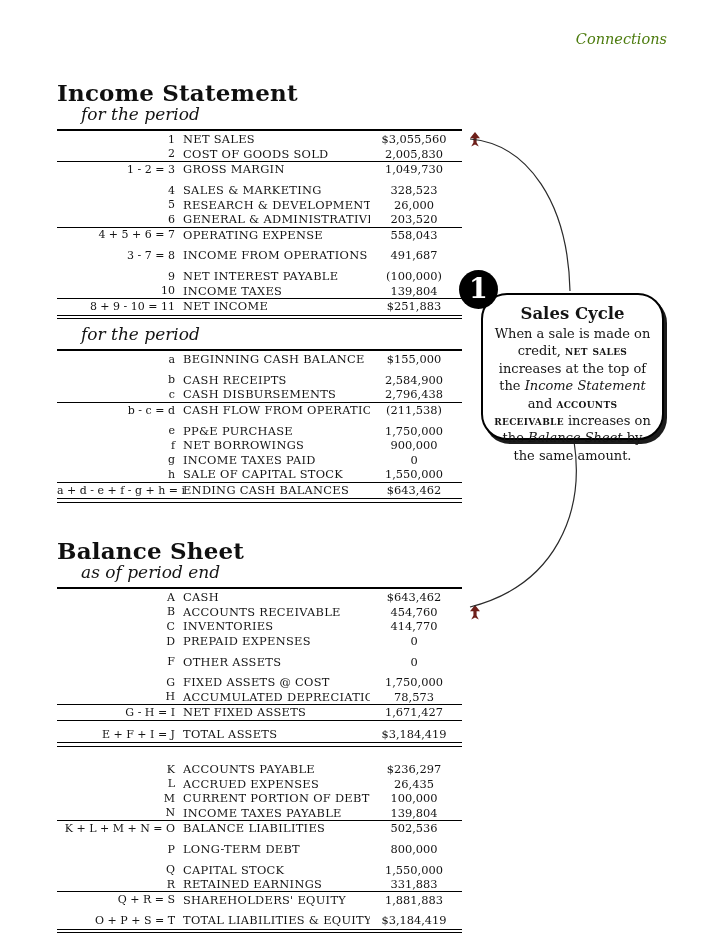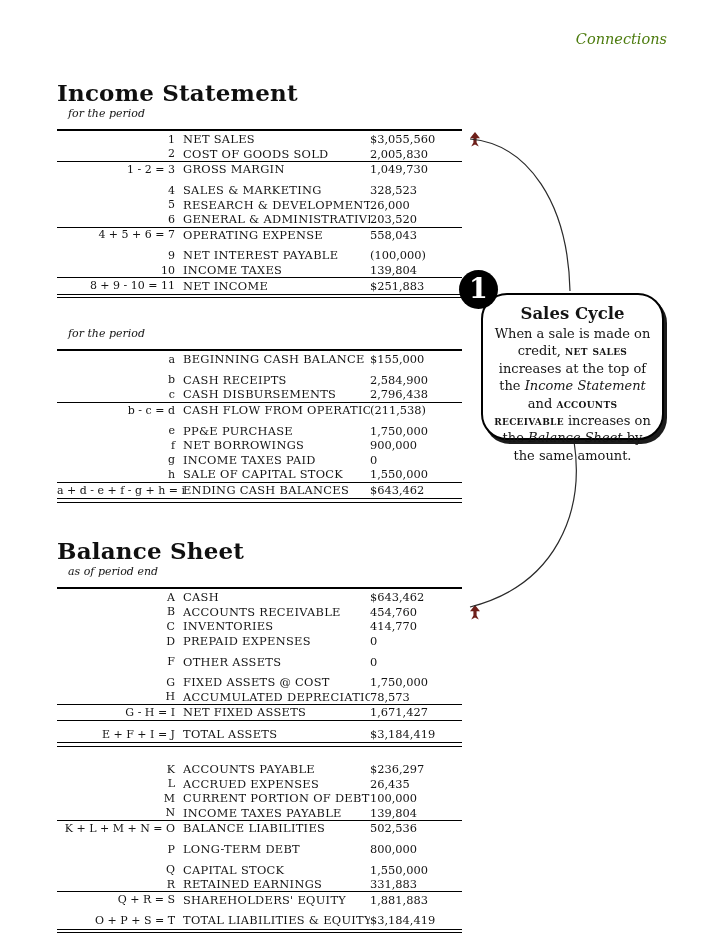--- a/index.html
+++ b/index.html
@@ -16,36 +16,36 @@
     font-style:italic;font-size:14.5px;color:#4d7c0f;
   }
 
   
   .section{position:absolute;left:57px;width:405px;}
   .stmt-title{
     font-size:23px;font-weight:bold;margin:0;line-height:26px;
     letter-spacing:0.2px;color:#101010;
   }
   .stmt-subtitle{
-    font-style:italic;font-size:11px;line-height:16px;
-    margin:0 0 0 11px;
+    font-style:italic;font-size:17px;line-height:16px;
+    margin:0 0 0 24px;
   }
   .stmt-table{margin-top:7px;border-top:2.6px solid #000;padding-top:1px;}
   .stmt-table.no-top{border-top:none;margin-top:15px;padding-top:0;}
 
   .row{
     display:flex;align-items:center;height:14.6px;
     font-size:11.4px;position:relative;white-space:nowrap;
   }
   .row.gap{margin-top:6px;}
   .row.sum{border-top:1.4px solid #000;}
   .row.line-below{border-bottom:1.4px solid #000;}
   .row .f{width:118px;text-align:right;margin-right:8px;font-size:11px;}
   .row .l{flex:1;text-align:left;letter-spacing:0.3px;overflow:hidden;}
-  .row .v{width:88px;text-align:left;padding-right:4px;}
+  .row .v{width:88px;text-align:center;padding-right:4px;}
   .double-rule{
     margin-top:1px;height:2.4px;
     border-top:1.4px solid #000;border-bottom:1.4px solid #000;
   }
 
   .arrow{
     position:absolute;right:-19px;top:0;width:12px;height:15px;
     display:inline-block;line-height:0;
   }
   .arrow svg{display:block;}
@@ -123,20 +123,25 @@
           <span class="f">6</span>
           <span class="l">GENERAL &amp; ADMINISTRATIVE</span>
           <span class="v">203,520</span>
         </div>
         <div class="row sum">
           <span class="f">4 + 5 + 6 = 7</span>
           <span class="l">OPERATING EXPENSE</span>
           <span class="v">558,043</span>
         </div>
         <div class="row gap">
+          <span class="f">3 - 7 = 8</span>
+          <span class="l">INCOME FROM OPERATIONS</span>
+          <span class="v">491,687</span>
+        </div>
+        <div class="row gap">
           <span class="f">9</span>
           <span class="l">NET INTEREST PAYABLE</span>
           <span class="v">(100,000)</span>
         </div>
         <div class="row">
           <span class="f">10</span>
           <span class="l">INCOME TAXES</span>
           <span class="v">139,804</span>
         </div>
         <div class="row sum">

